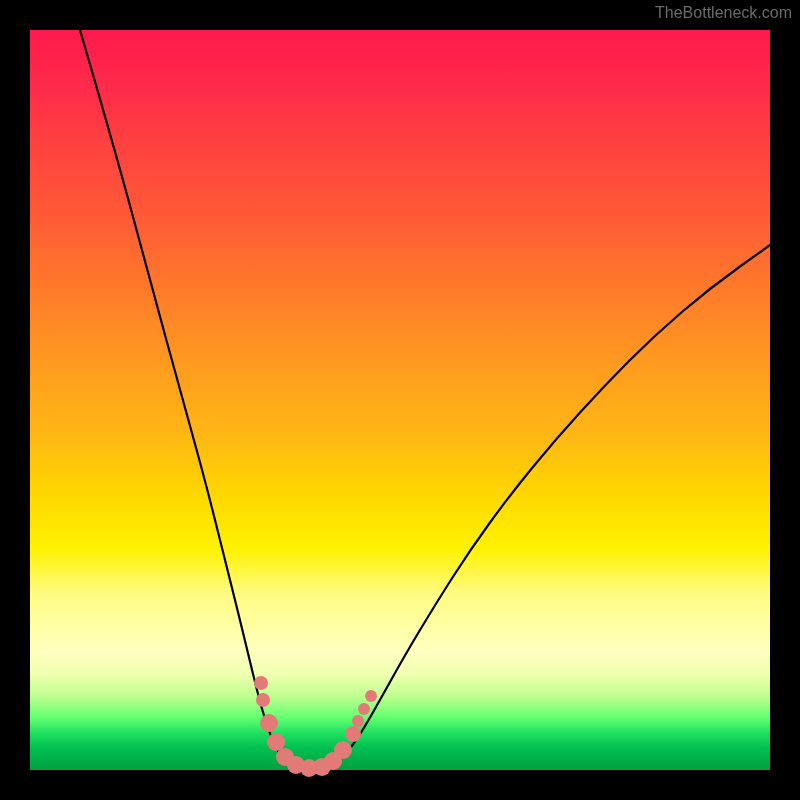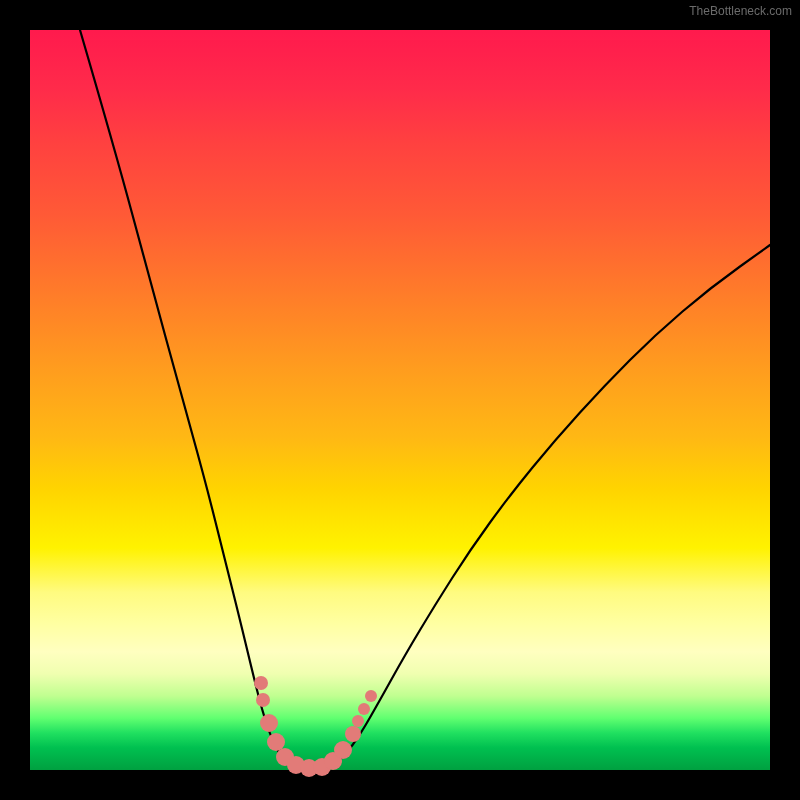--- a/index.html
+++ b/index.html
@@ -40,21 +40,21 @@
       #00c050 97%,
       #00a040 100%
     );
   }
   .watermark {
     position: absolute;
     top: 4px;
     right: 8px;
     color: #6b6b6b;
     font-family: Arial, Helvetica, sans-serif;
-    font-size: 12px;
+    font-size: 16px;
     font-weight: 500;
   }
   svg.curve {
     position: absolute;
     inset: 0;
     width: 100%;
     height: 100%;
     overflow: visible;
   }
 </style>

